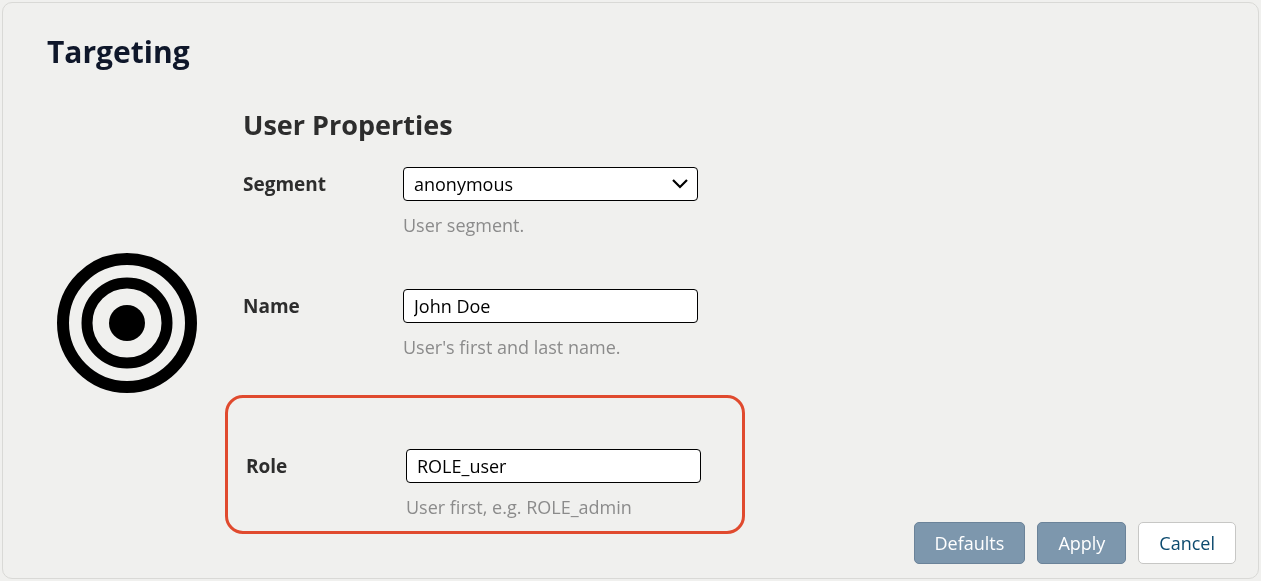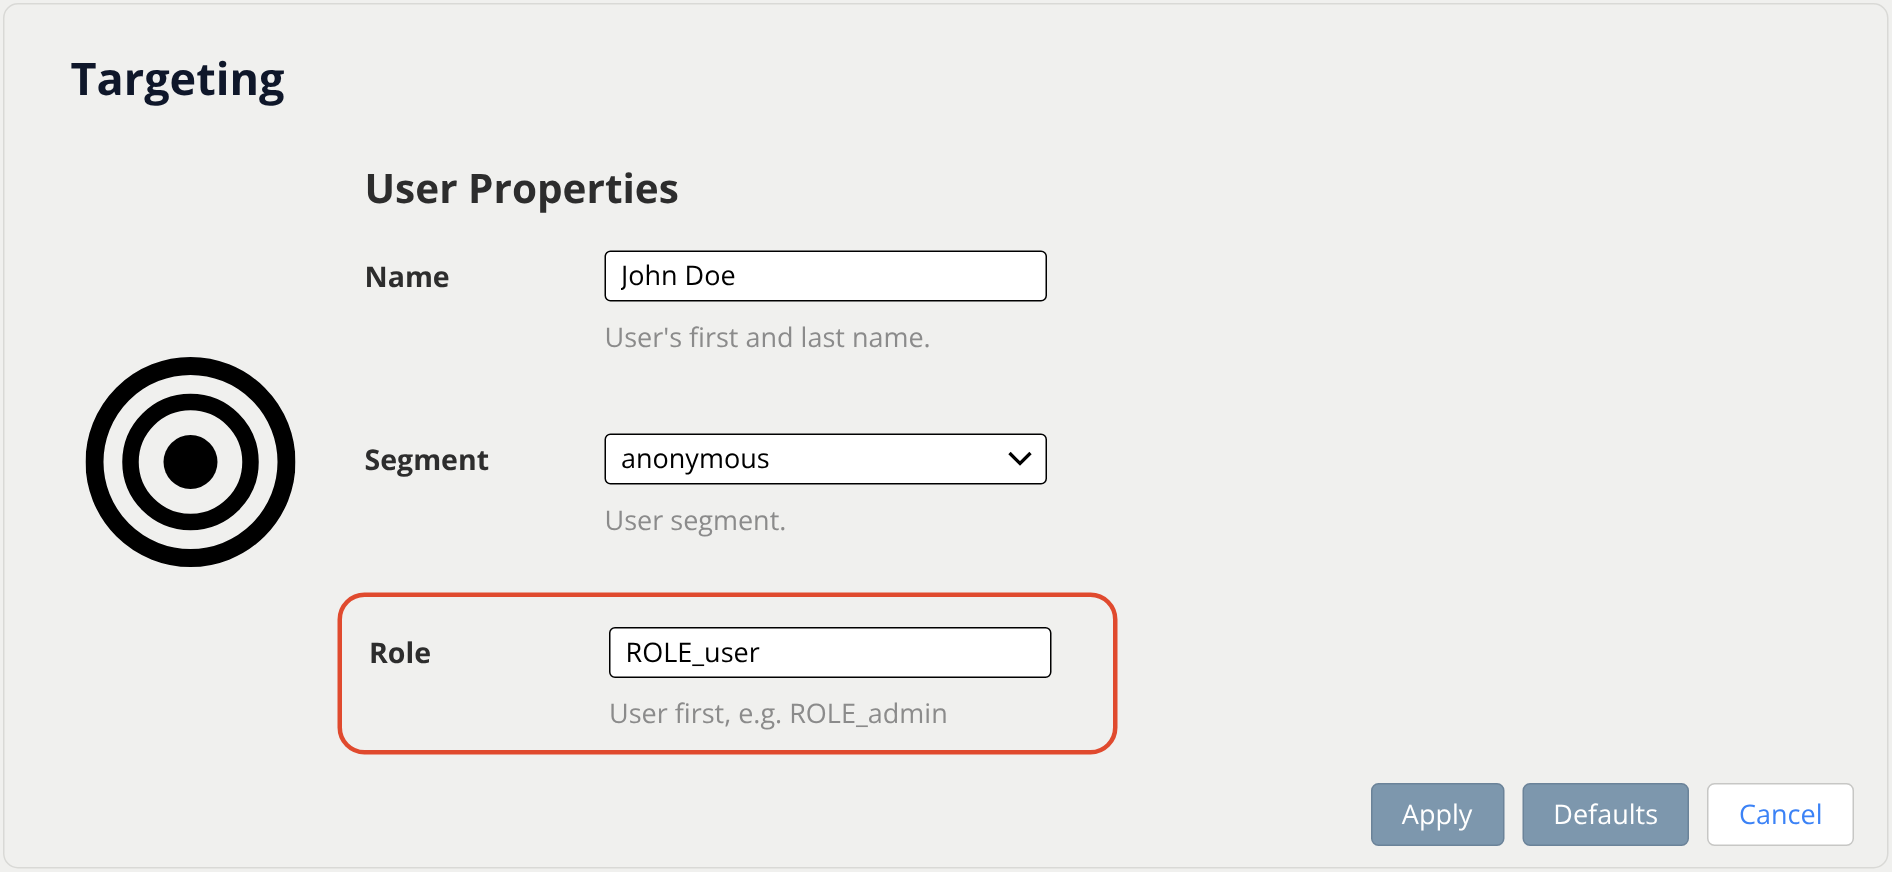--- a/index.html
+++ b/index.html
@@ -109,20 +109,21 @@
       border: 3px solid #e04a2e;
       border-radius: 18px;
       padding: 20px 18px 12px 18px;
       margin-left: -18px;
       margin-top: -10px;
       width: 520px;
     }
     .highlight-box .field-row {
       margin-bottom: 0;
       padding: 0;
+      margin-top: 31px;
     }
     .button-bar {
       position: absolute;
       bottom: 14px;
       right: 22px;
       display: flex;
       gap: 12px;
     }
     .btn {
       height: 42px;
@@ -133,76 +134,76 @@
       font-family: inherit;
       border: 1px solid transparent;
     }
     .btn-primary {
       background: #7d97ad;
       color: #fff;
       border-color: #6b8399;
     }
     .btn-default {
       background: #fff;
-      color: #3b82f6;
+      color: #0c4a6e;
       border-color: #c7c7c5;
     }
   </style>
 </head>
 <body>
 
 <div class="panel">
   <h1 class="panel-title">Targeting</h1>
 
   <div class="content-row">
     <div class="icon-col">
       <svg class="target-icon" viewBox="0 0 140 140">
         <circle cx="70" cy="70" r="64" fill="none" stroke="#000" stroke-width="12"></circle>
         <circle cx="70" cy="70" r="40" fill="none" stroke="#000" stroke-width="11"></circle>
         <circle cx="70" cy="70" r="18" fill="#000"></circle>
       </svg>
     </div>
 
     <div class="form-col">
       <h2 class="section-title">User Properties</h2>
-
-      <div class="field-row">
-        <div class="field-label">Name</div>
-        <div class="field-control">
-          <input type="text" class="text-input" value="John Doe" style="">
-          <div class="field-help">User's first and last name.</div>
-        </div>
-      </div>
 
       <div class="field-row">
         <div class="field-label">Segment</div>
         <div class="field-control">
           <div class="select-wrap">
             <select>
               <option>anonymous</option>
             </select>
             <svg class="select-arrow" width="16" height="10" viewBox="0 0 16 10">
               <path d="M1 1 L8 8 L15 1" fill="none" stroke="#000" stroke-width="2.2"></path>
             </svg>
           </div>
           <div class="field-help">User segment.</div>
         </div>
       </div>
 
+      <div class="field-row">
+        <div class="field-label">Name</div>
+        <div class="field-control">
+          <input type="text" class="text-input" value="John Doe" style="">
+          <div class="field-help">User's first and last name.</div>
+        </div>
+      </div>
+
       <div class="highlight-box">
         <div class="field-row">
           <div class="field-label">Role</div>
           <div class="field-control">
             <input type="text" class="text-input" value="ROLE_user" style="">
             <div class="field-help">User first, e.g. ROLE_admin</div>
           </div>
         </div>
       </div>
 
     </div>
   </div>
 
   <div class="button-bar">
+    <button class="btn btn-primary">Defaults</button>
     <button class="btn btn-primary">Apply</button>
-    <button class="btn btn-primary">Defaults</button>
     <button class="btn btn-default">Cancel</button>
   </div>
 </div>
 
 </body></html>

